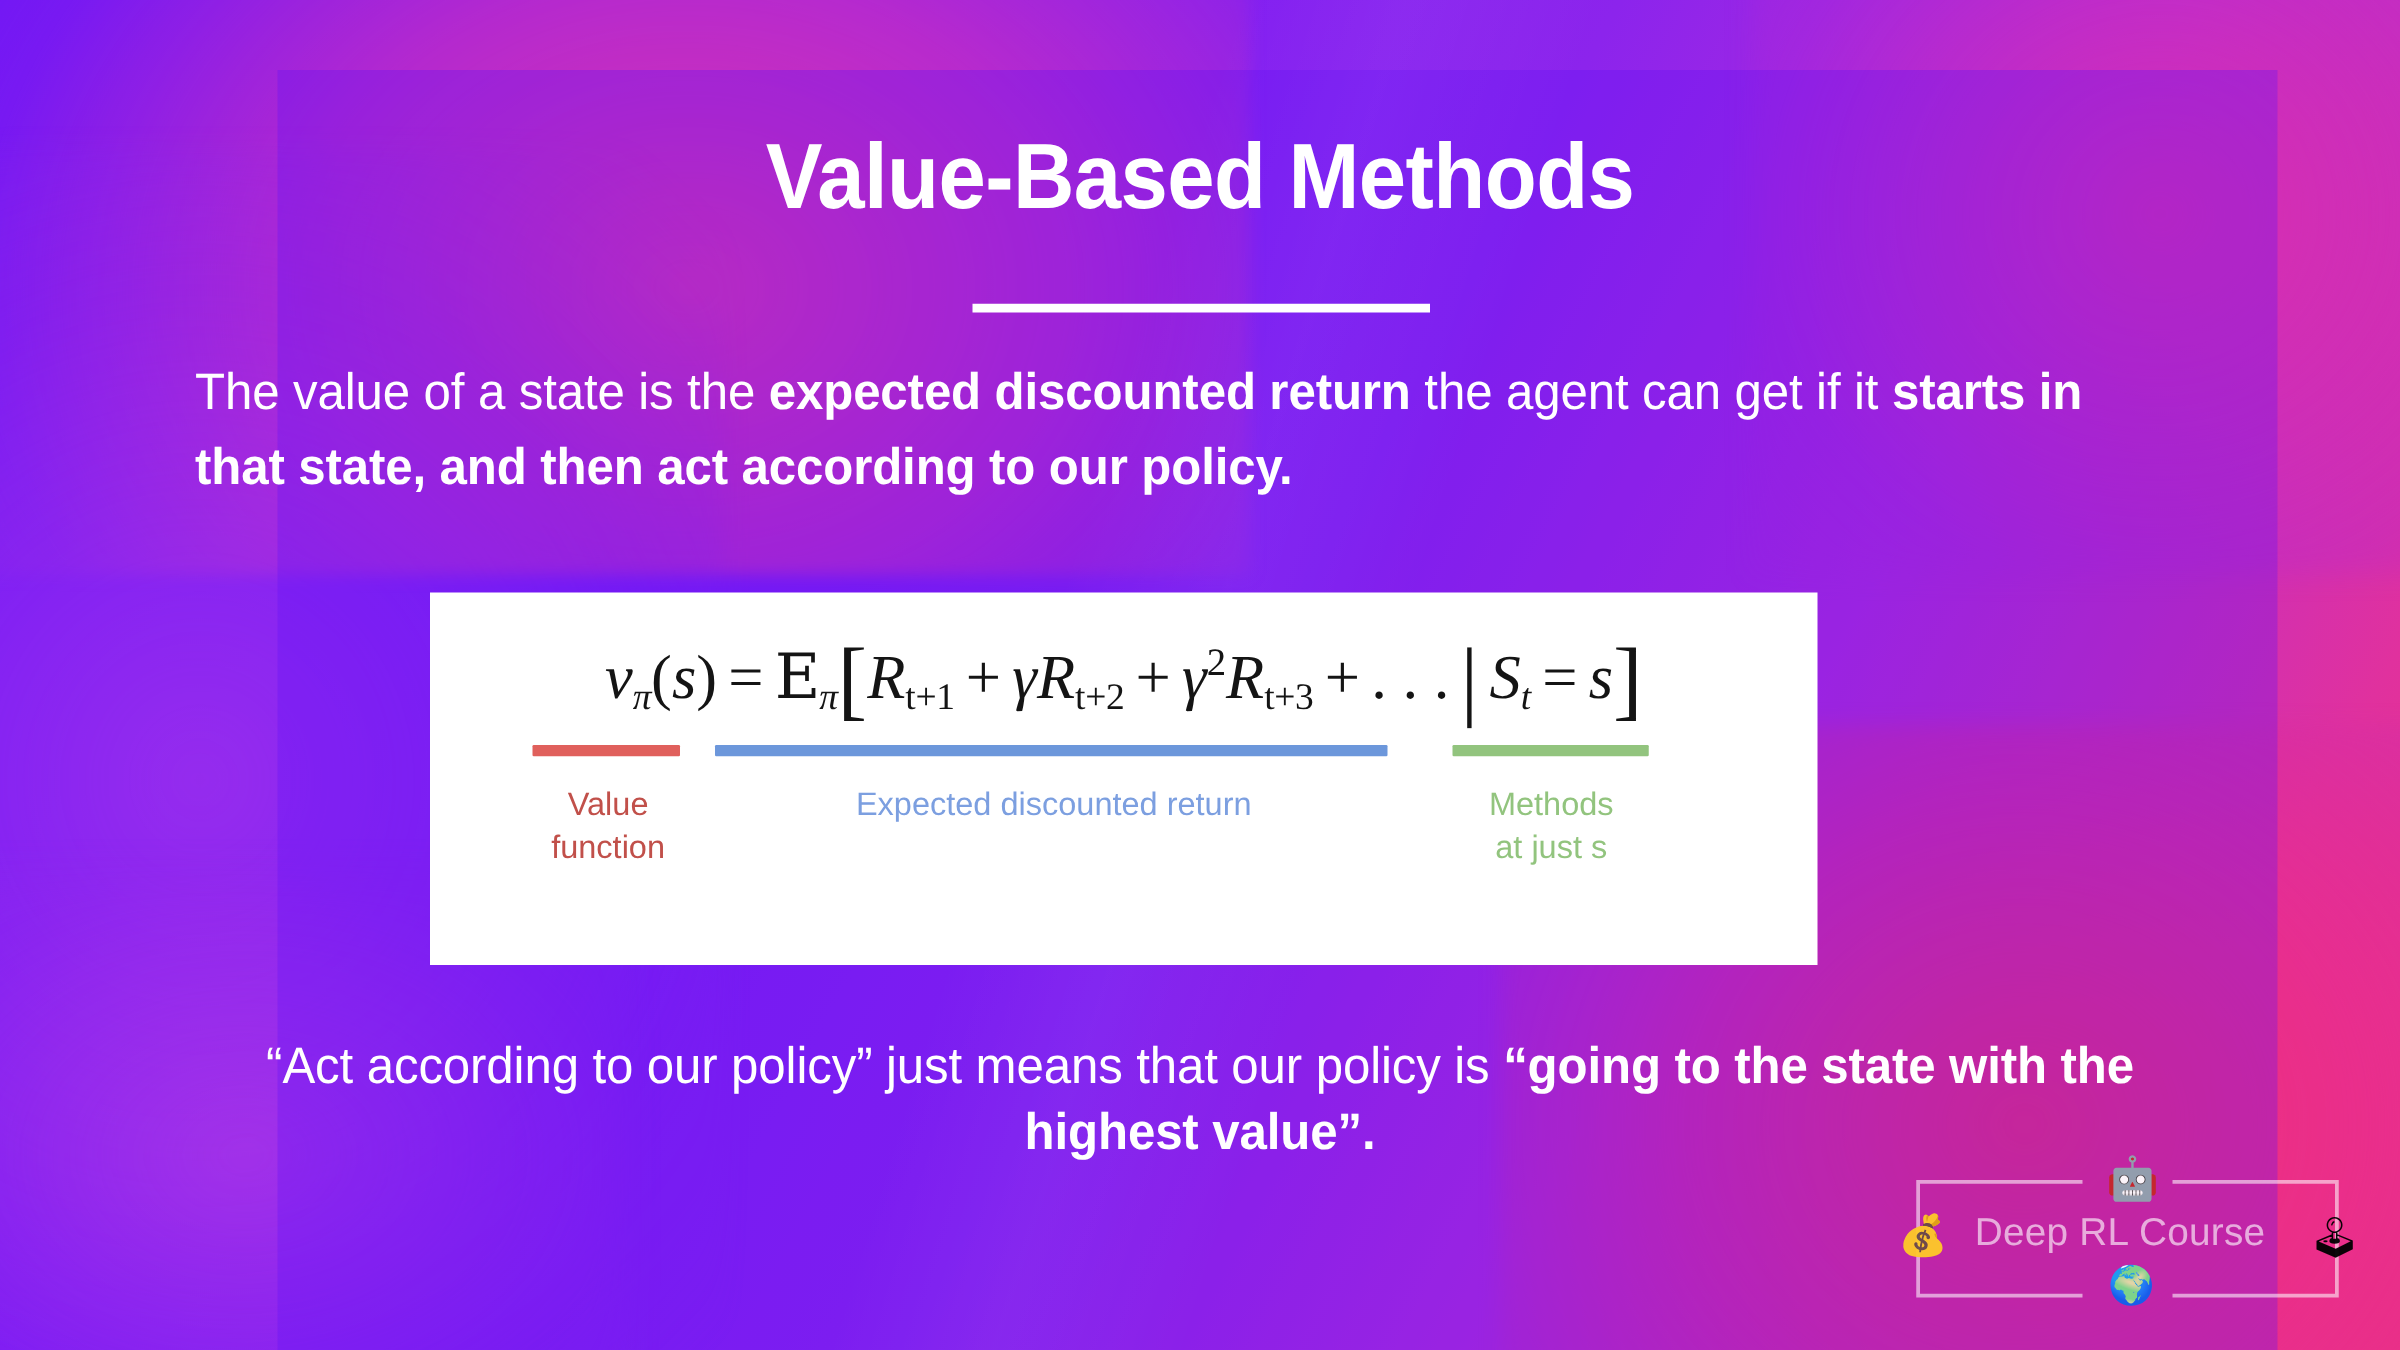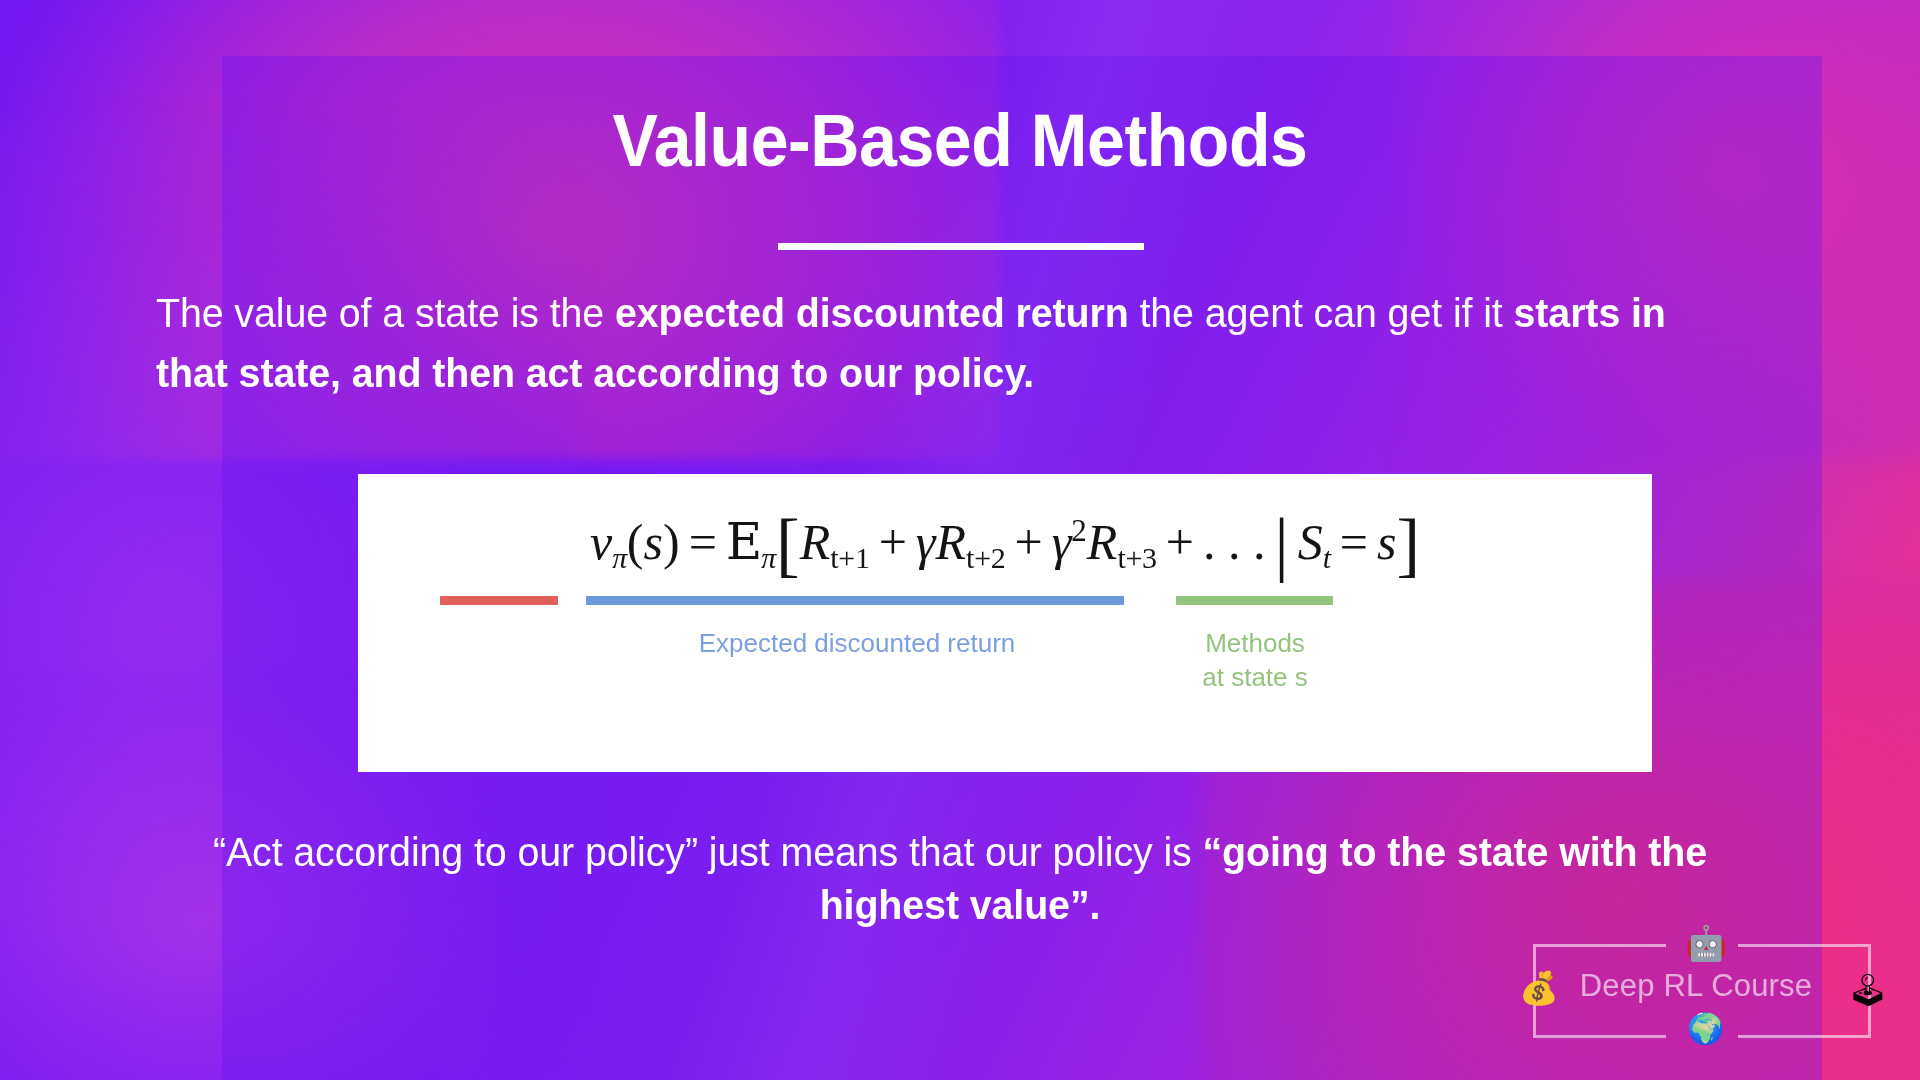--- a/index.html
+++ b/index.html
@@ -125,23 +125,23 @@
     line-height: 1.46;
     font-weight: 400;
     letter-spacing: -0.1px;
     transform: scaleX(0.96);
     transform-origin: left top;
   }
   .para-top b { font-weight: 700; }
 
   .formula-card {
     position: absolute;
-    left: 358px;
+    left: 344px;
     top: 474px;
-    width: 1294px;
+    width: 1110px;
     height: 298px;
     background: #FFFFFF;
   }
   .formula-row {
     position: absolute;
     left: 0;
     right: 0;
     top: 30px;
     text-align: center;
     color: #141414;
@@ -282,26 +282,30 @@
     <div class="formula-card">
 
       <div class="formula-row">
         <span class="mathvar">v</span><span class="sub">π</span><span>(</span><span class="mathvar">s</span><span>)</span><span class="op">=</span><span class="blackboard-e">E</span><span class="sub">π</span><span class="bigbr">[</span><span class="mathvar">R</span><span class="sub subn">t+1</span><span class="op">+</span><span class="mathvar">γ</span><span class="mathvar">R</span><span class="sub subn">t+2</span><span class="op">+</span><span class="mathvar">γ</span><span class="sup">2</span><span class="mathvar">R</span><span class="sub subn">t+3</span><span class="op">+</span><span>. . .</span><span class="op bigbr">|</span><span class="mathvar">S</span><span class="sub">t</span><span class="op">=</span><span class="mathvar">s</span><span class="bigbr">]</span>
       </div>
 
       <div class="bar bar-red"></div>
       <div class="bar bar-blue"></div>
       <div class="bar bar-green"></div>
 
+      <div class="flabel flabel-red">
+        <div>Value</div>
+        <div>function</div>
+      </div>
       <div class="flabel flabel-blue">
         <div>Expected discounted return</div>
       </div>
       <div class="flabel flabel-green">
         <div>Methods</div>
-        <div>at state s</div>
+        <div>at just s</div>
       </div>
     </div>
 
     <div class="para-bottom" id="para-bottom"><span>“Act according to our policy” just means that our policy is </span><b>“going to the state with the highest value”.</b></div>
 
     <div class="watermark">
       <div class="wm-frame-l"></div>
       <div class="wm-frame-r"></div>
       <div class="wm-text">Deep RL Course</div>
       <div class="wm-emoji wm-robot">🤖</div>

